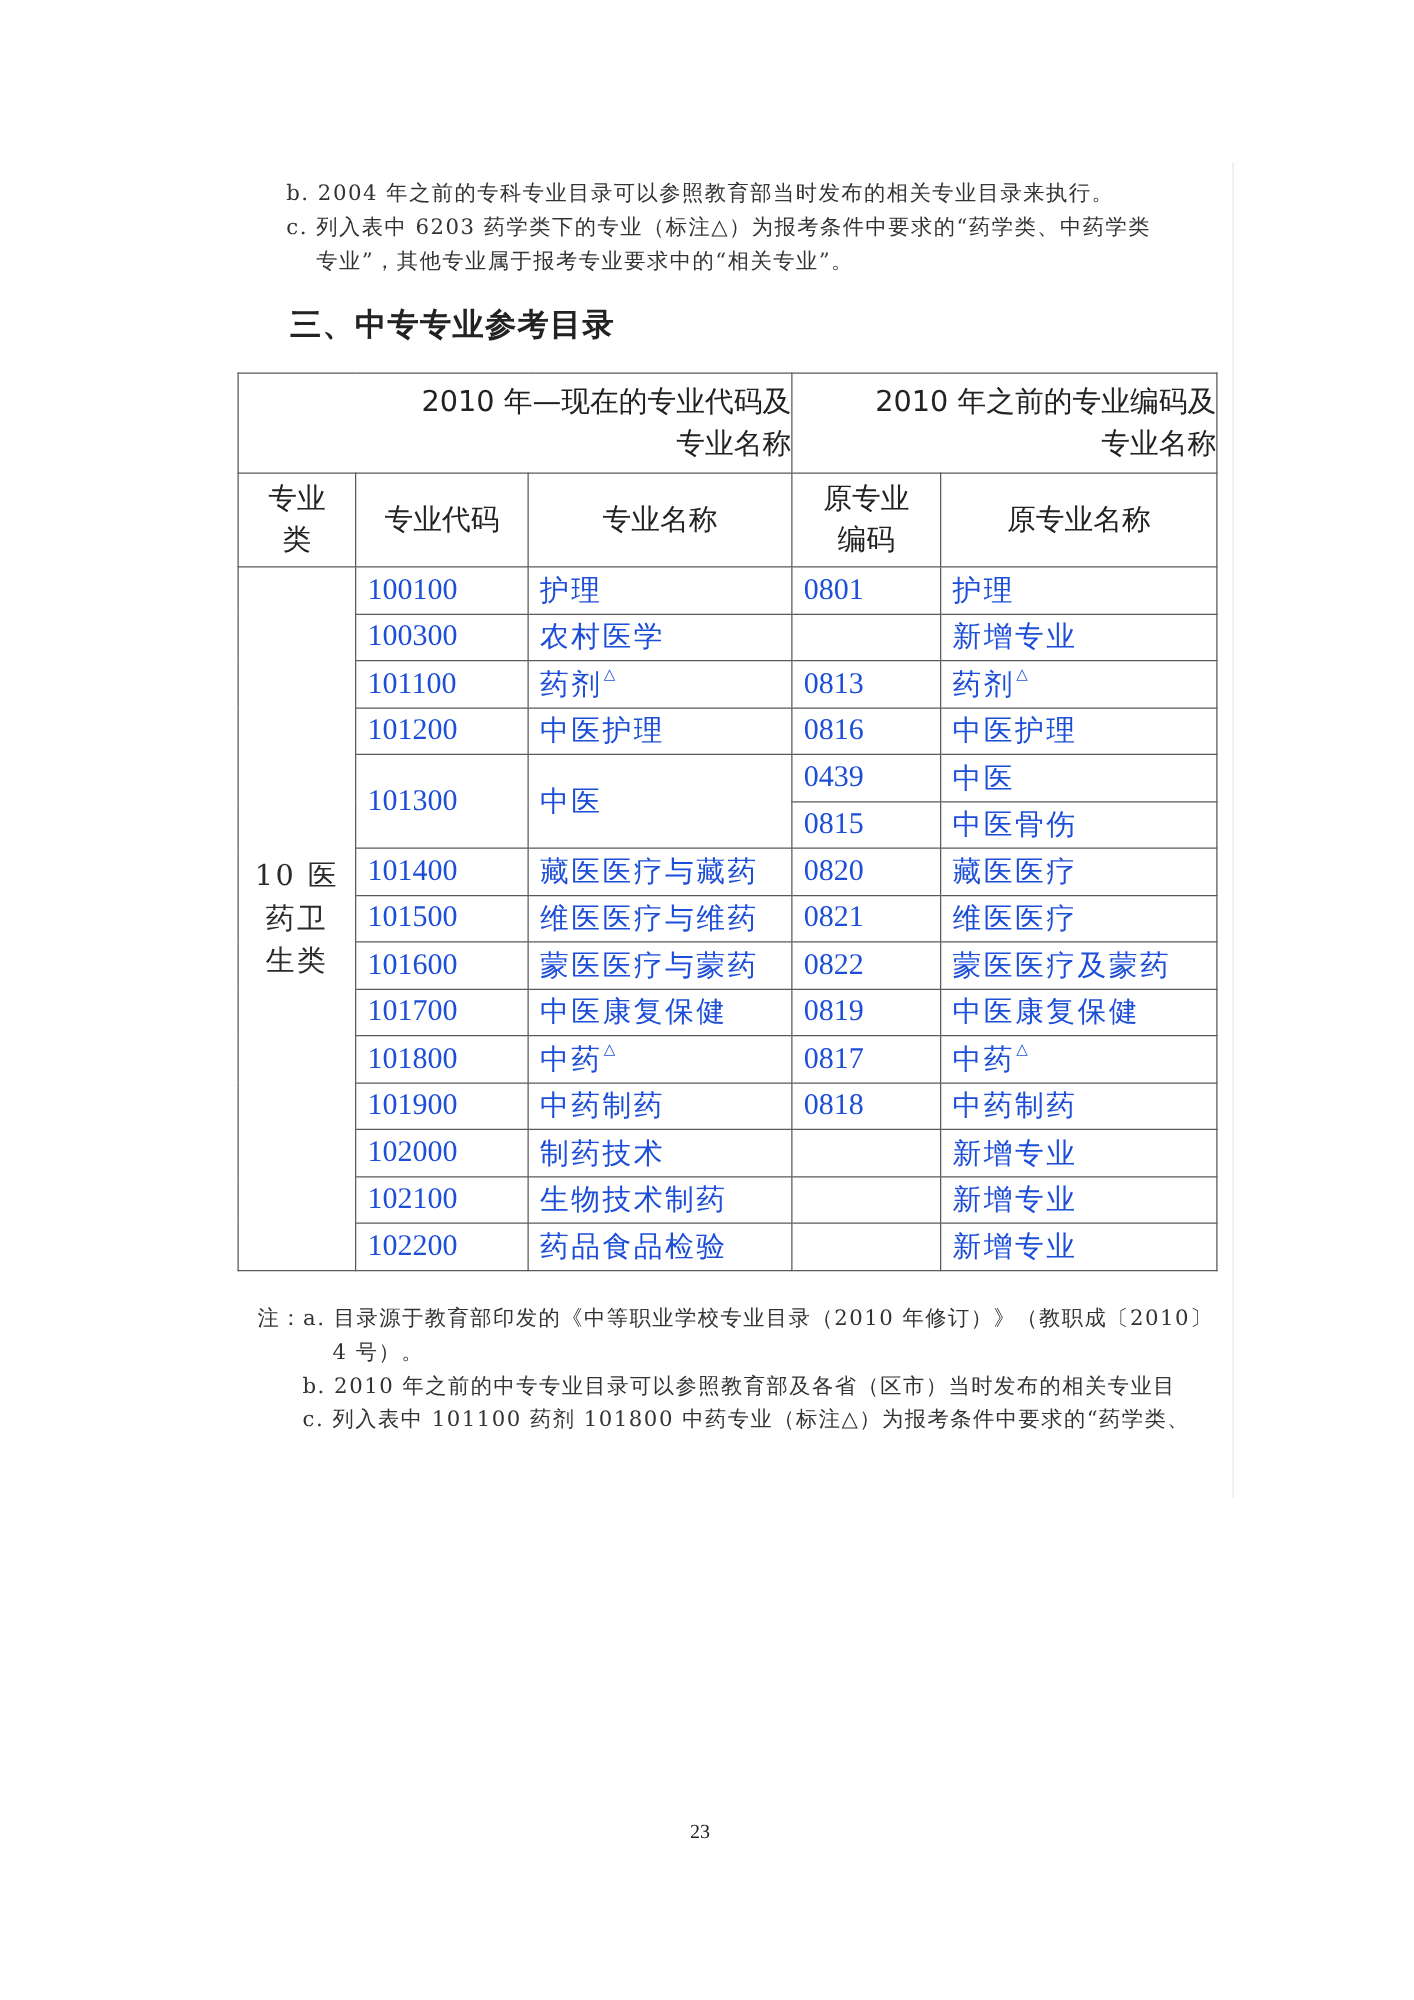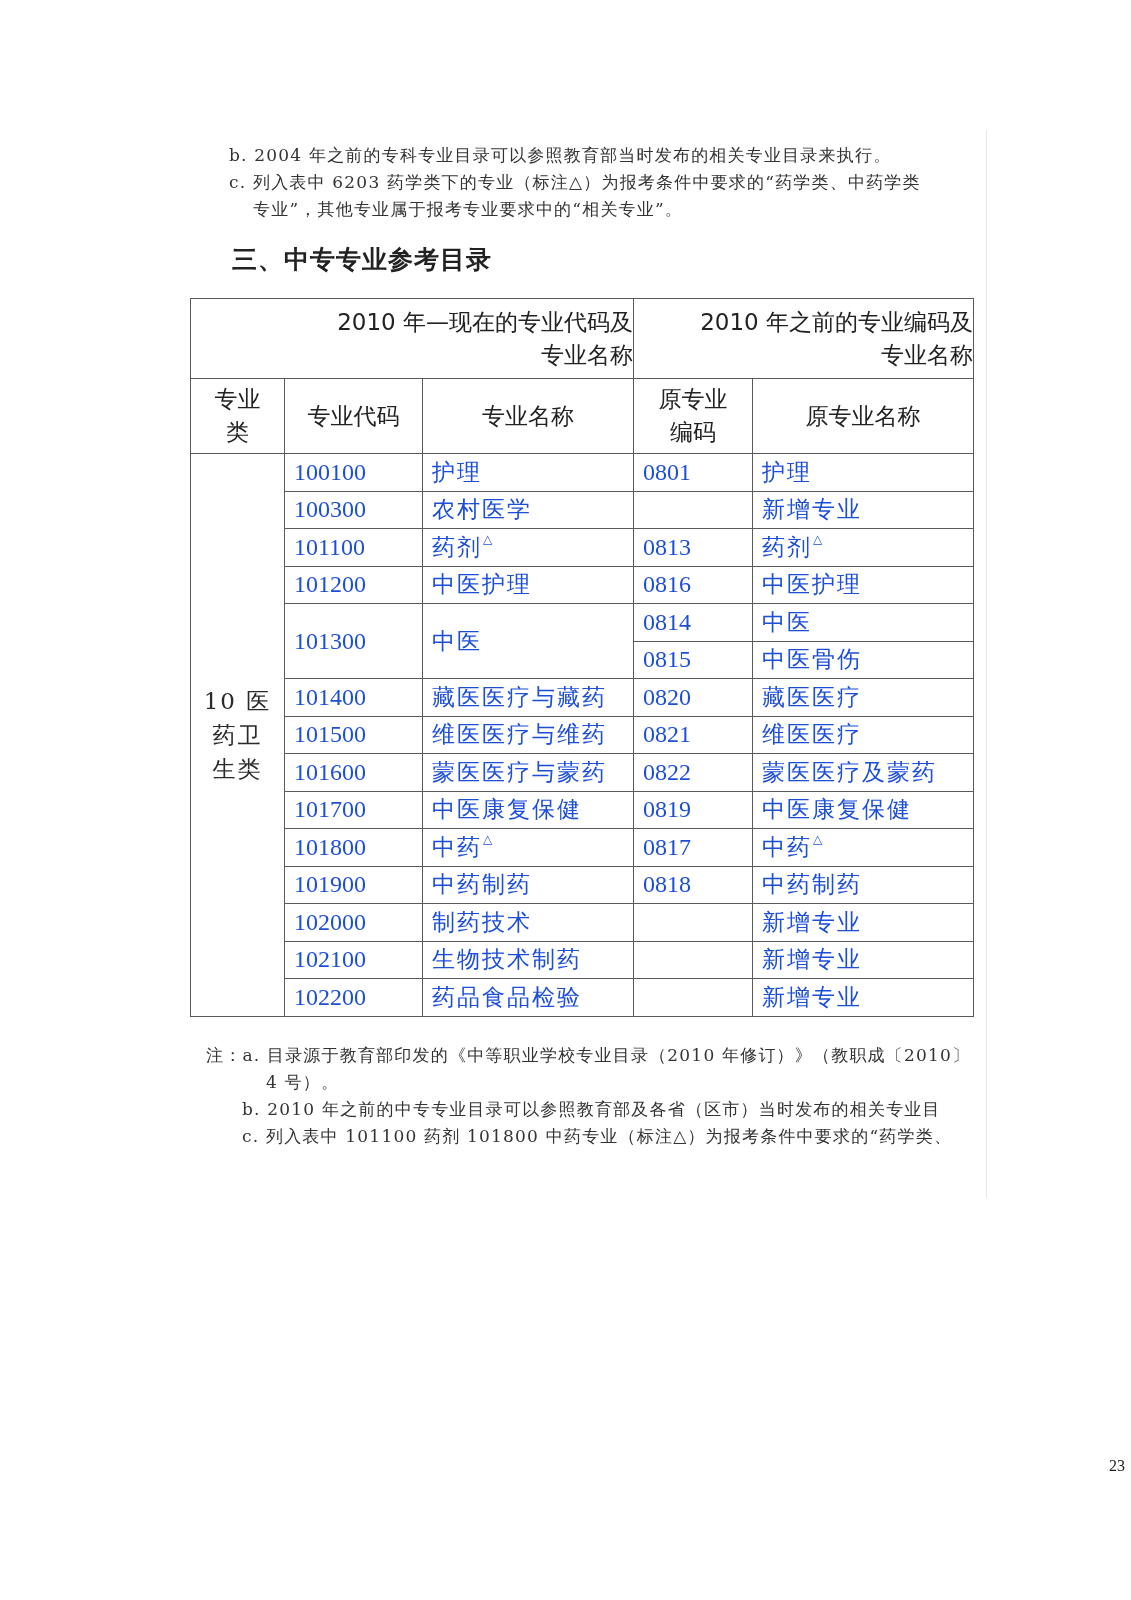--- a/index.html
+++ b/index.html
@@ -44,21 +44,21 @@
     text-align: left; white-space: nowrap; letter-spacing: 2px;
   }
   .code { font-family: "Liberation Serif", "DejaVu Serif", serif; font-size: 24px; letter-spacing: 0; }
   .cat-cell {
     text-align: center; font-size: 23px; line-height: 34px; letter-spacing: 2px;
     vertical-align: middle;
   }
   sup.tri { font-size: 12px; vertical-align: 12px; margin-left: 1px; letter-spacing: 0; }
   .bottom-notes { left: 206px; top: 1042px; }
   .page-number {
-    position: absolute; left: 17px; width: 1108px; top: 1457px; text-align: right;
+    position: absolute; left: 6px; width: 1108px; top: 1457px; text-align: center;
     font-family: "Liberation Serif", "DejaVu Serif", serif; font-size: 16px; color: #222;
   }
 </style>
 </head>
 <body>
 
 <div class="page-edge"></div>
 
 <div class="note-block top-notes">
   <div class="note-line">b. 2004 年之前的专科专业目录可以参照教育部当时发布的相关专业目录来执行。</div>
@@ -130,21 +130,21 @@
   <tr>
     <td class="cell code">101200</td>
     <td class="cell">中医护理</td>
     <td class="cell code">0816</td>
     <td class="cell">中医护理</td>
   </tr>
 
   <tr>
     <td class="cell code" rowspan="2">101300</td>
     <td class="cell" rowspan="2">中医</td>
-    <td class="cell code">0814</td>
+    <td class="cell code">0439</td>
     <td class="cell">中医</td>
   </tr>
   <tr>
     <td class="cell code">0815</td>
     <td class="cell">中医骨伤</td>
   </tr>
 
   <tr>
     <td class="cell code">101400</td>
     <td class="cell">藏医医疗与藏药</td>

